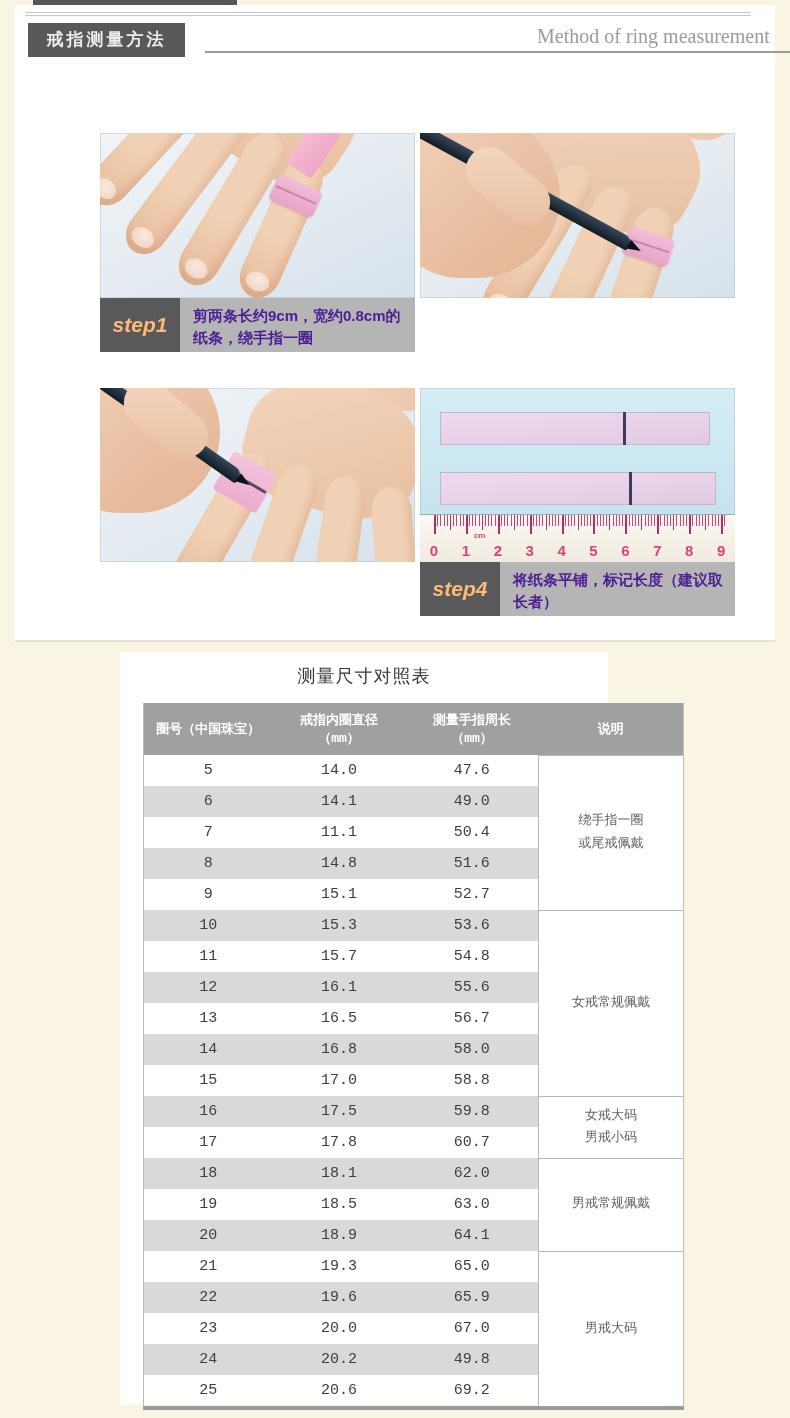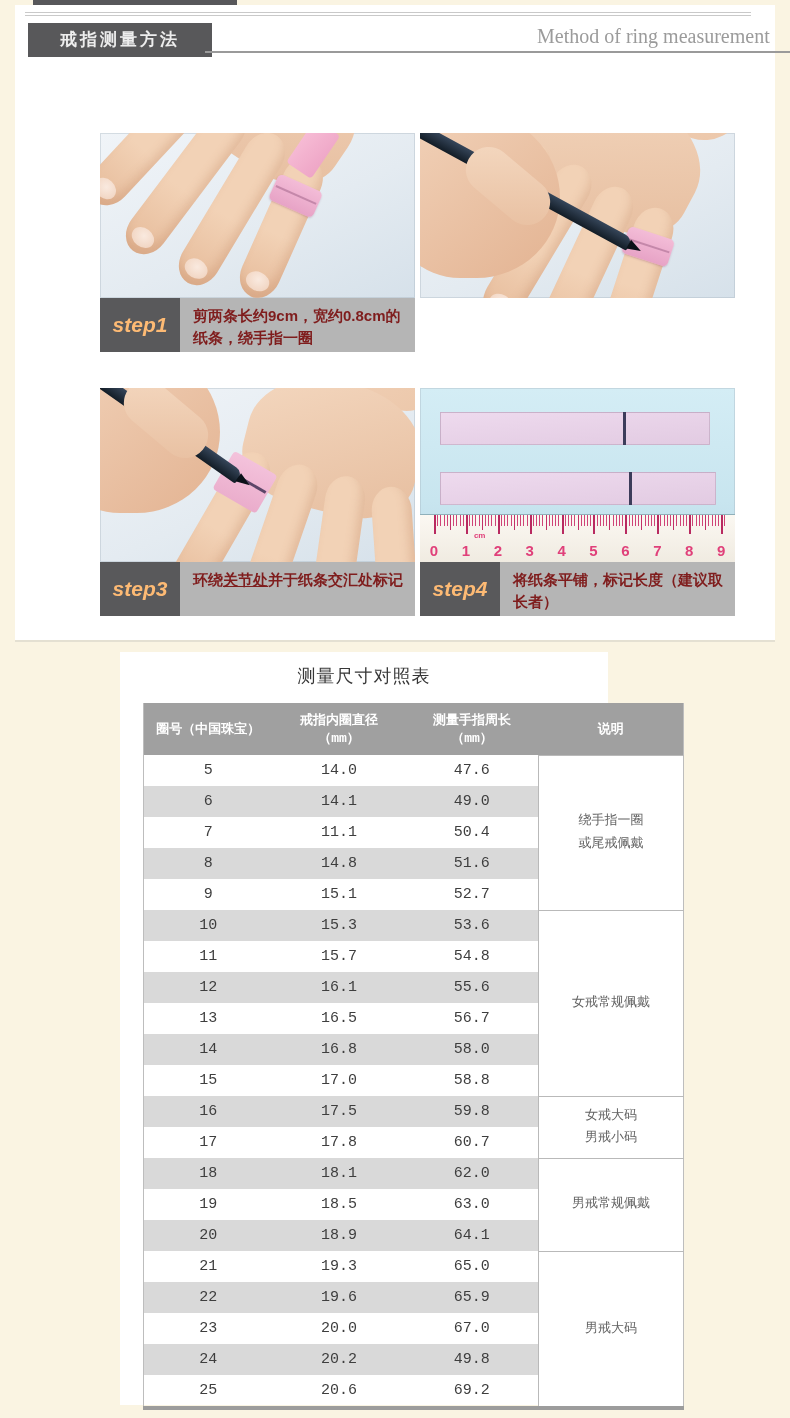--- a/index.html
+++ b/index.html
@@ -5,21 +5,21 @@
   html,body { margin:0; padding:0; }
   body { font-family:"Liberation Sans","DejaVu Sans",sans-serif; }
   .page { position:relative; width:790px; height:1418px; background:#FAF4E2; overflow:hidden; }
 
   
   .top-fragment { position:absolute; left:33px; top:0; width:204px; height:5px; background:#57575A; }
 
   
   .method-card { position:absolute; left:15px; top:5px; width:760px; height:635px; background:#fff; border-bottom:2px solid #e4e0d2; }
   .double-rule { position:absolute; left:10px; top:7px; width:726px; height:2px; border-top:1px solid #c9c9c9; border-bottom:1px solid #c9c9c9; }
-  .title-box { position:absolute; left:13px; top:18px; width:184px; height:34px; background:#58585A; color:#EDEDED; font-size:17px; font-weight:bold; letter-spacing:3px; text-align:center; line-height:34px; }
+  .title-box { position:absolute; left:13px; top:18px; width:157px; height:34px; background:#58585A; color:#EDEDED; font-size:17px; font-weight:bold; letter-spacing:3px; text-align:center; line-height:34px; }
   .title-en { position:absolute; left:522px; top:20px; font-family:"Liberation Serif","DejaVu Serif",serif; font-size:20px; color:#9B9B9B; white-space:nowrap; }
   .en-rule { position:absolute; left:190px; top:46px; width:610px; height:2px; background:#9A9A9A; }
 
   
   .photo { position:absolute; width:315px; height:165px; overflow:hidden;
            background:linear-gradient(155deg,#f0f4f8 0%,#e4ebf1 55%,#d6e1ea 100%);
            box-shadow:inset 0 0 0 1px rgba(160,175,185,.35); }
   .p1 { left:85px;  top:128px; }
   .p2 { left:405px; top:128px; }
   .p3 { left:85px;  top:383px; height:174px; }
@@ -87,21 +87,21 @@
   .ruler-nums { position:absolute; left:14px; bottom:0; width:292px; height:26px; }
   .rnum { position:absolute; bottom:3px; width:14px; text-align:center; color:#E0407A; font-weight:bold; font-size:15px; }
   .runit { position:absolute; bottom:22px; font-size:8px; color:#E0407A; font-weight:bold; }
 
   
   .caption { position:absolute; width:315px; height:54px; display:flex; }
   .c1 { left:85px;  top:293px; } .c2 { left:405px; top:293px; }
   .c3 { left:85px;  top:557px; } .c4 { left:405px; top:557px; }
   .step-box { width:80px; flex:0 0 80px; background:#59595B; color:#fdba74; display:flex; align-items:center; justify-content:center;
               font-style:italic; font-weight:bold; font-size:21px; }
-  .cap-text { flex:1; background:#B5B5B5; color:#7f1d1d; font-size:15px; font-weight:bold; line-height:1.45;
+  .cap-text { flex:1; background:#B5B5B5; color:#4c1d95; font-size:15px; font-weight:bold; line-height:1.45;
               padding:7px 8px 0 13px; overflow:hidden; }
   .cap-u { text-decoration:underline; }
 
   
   .table-panel { position:absolute; left:120px; top:652px; width:488px; height:753px; background:#fff;font-family:Liberation Mono, monospace; }
   .chart-title { position:absolute; top:12px; left:0; right:0; text-align:center; font-size:18px; color:#373737; letter-spacing:1px; }
   .size-table { position:absolute; left:23px; top:51px; width:540px; border-collapse:collapse; table-layout:fixed;
                 border-left:1px solid #BDBDBD; border-right:1px solid #BDBDBD; border-bottom:4px solid #9C9C9C; }
   .size-table th { background:#A0A0A0; color:#fff; font-size:13px; font-weight:bold; height:29px; padding:8px; text-align:center; }
   .size-table td { text-align:center; padding:0; }
@@ -209,24 +209,20 @@
             <span class="rnum" style="left: 216.3px;">7</span>
             <span class="rnum" style="left: 248.2px;">8</span>
             <span class="rnum" style="left: 280.1px;">9</span>
           </div>
       </div>
     </div>
 
     <div class="caption c1">
       <div class="step-box">step1</div>
       <div class="cap-text"><span>剪两条长约9cm，宽约0.8cm的纸条，绕手指一圈</span><span class="cap-u"></span><span></span></div>
-    </div>
-    <div class="caption c3">
-      <div class="step-box">step3</div>
-      <div class="cap-text"><span>环绕</span><span class="cap-u">关节处</span><span>并于纸条交汇处标记</span></div>
     </div>
     <div class="caption c4">
       <div class="step-box">step4</div>
       <div class="cap-text"><span>将纸条平铺，标记长度（建议取长者）</span><span class="cap-u"></span><span></span></div>
     </div>
   </div>
 
   <div class="table-panel">
     <div class="chart-title">测量尺寸对照表</div>
     <table class="size-table">

